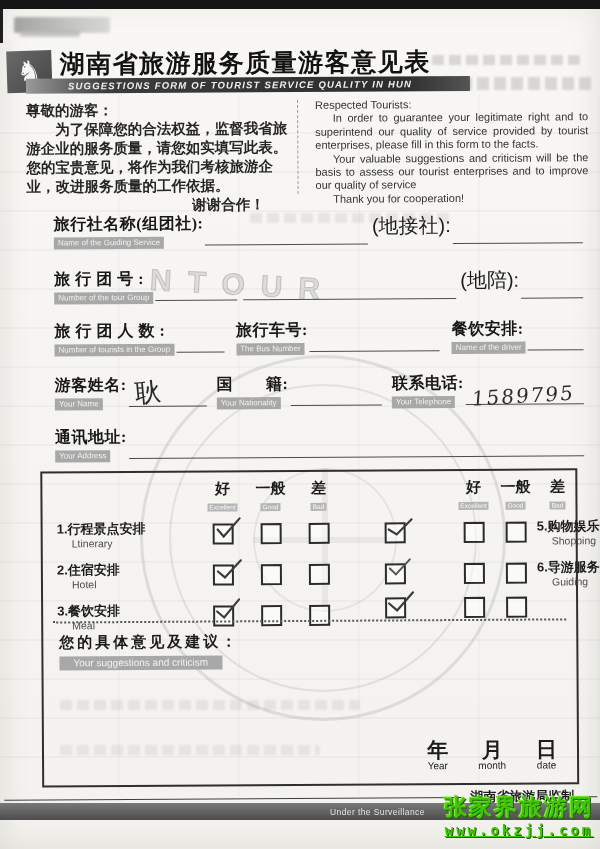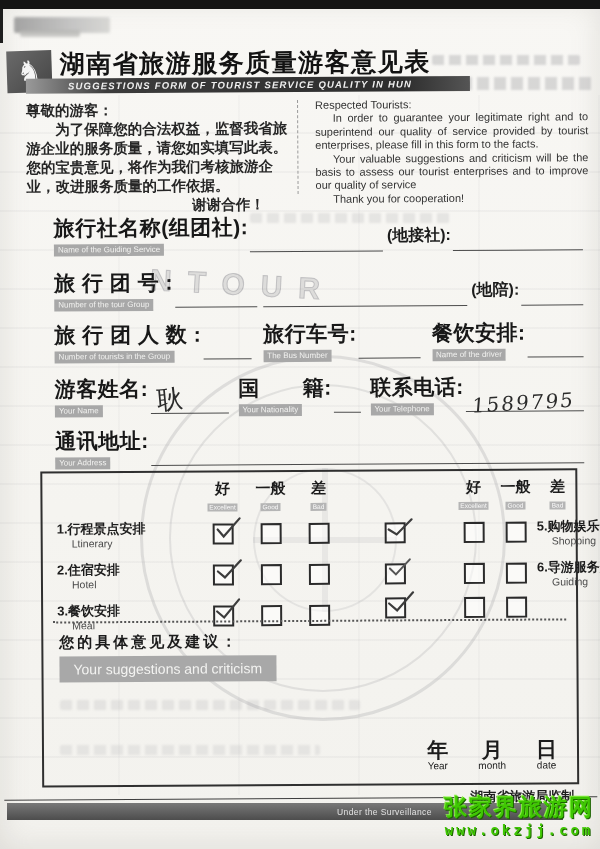--- a/index.html
+++ b/index.html
@@ -59,24 +59,24 @@
   .notice-cn .close{text-align:right;padding-right:26px;}
   .notice-divider{position:absolute;top:100px;left:299px;height:94px;border-left:1.5px dashed #9a9a9a;}
   .notice-en{position:absolute;top:99px;left:317px;width:273px;font-size:11px;line-height:13.4px;
      color:#333;text-align:justify;}
   .notice-en p{margin:0;}
   .notice-en .ind{text-indent:1.6em;}
 
   
   .frow{position:absolute;left:55px;right:12px;display:flex;align-items:flex-end;}
   .fld{display:flex;flex-direction:column;align-items:flex-start;flex-shrink:0;}
-  .cn{font-size:21px;font-weight:bold;color:#181818;white-space:nowrap;letter-spacing:.5px;}
+  .cn{font-size:16px;font-weight:bold;color:#181818;white-space:nowrap;letter-spacing:.5px;font-family:Liberation Serif, serif;}
   .tag{display:inline-block;background:#a8a8a8;color:#f2f2f0;font-size:8px;line-height:10px;
      padding:1px 4px;margin-top:2px;white-space:nowrap;}
-  .cn-solo{font-size:16px;font-weight:bold;white-space:nowrap;margin-bottom:8px;}
+  .cn-solo{font-size:20px;font-weight:normal;white-space:nowrap;margin-bottom:8px;}
   .uline{border-bottom:1.6px solid #4c4c4c;height:20px;margin:0 4px 3px 2px;position:relative;}
   .grow{flex:1;}
   .hand{position:absolute;bottom:-4px;left:6px;font-family:"DejaVu Serif",serif;
      color:#2b2b2b;transform:rotate(-5deg);white-space:nowrap;}
   .hand-name{font-size:26px;}
   .hand-phone{font-size:20px;letter-spacing:2px;transform:rotate(-3deg) skewX(-8deg);}
 
   
   .rate-table{position:absolute;top:470px;left:40px;width:537px;height:316px;
      border:2px solid #2f2f2f;box-sizing:border-box;}
@@ -90,40 +90,40 @@
   .item-cell{padding:7px 0 6px 0;}
   .item-cn{font-size:13px;font-weight:bold;white-space:nowrap;line-height:16px;}
   .item-en{font-size:10.5px;color:#4a4a4a;padding-left:15px;line-height:12px;}
   .cb-cell{display:flex;align-items:center;justify-content:center;}
   .cb{width:17px;height:17px;border:2px solid #2b2b2b;position:relative;
      background:rgba(255,255,255,.55);}
   .tick{position:absolute;top:-9px;left:0px;width:27px;height:25px;overflow:visible;}
   .dotline{position:absolute;top:148px;left:10px;right:10px;border-top:2px dotted #555;}
   .sugg{position:absolute;top:160px;left:16px;}
   .sugg-cn{font-size:15px;font-weight:bold;letter-spacing:3px;}
-  .sugg-tag{display:inline-block;background:#a8a8a8;color:#f3f3f1;font-size:14px;line-height:12px;
-     padding:7px 14px;margin-top:4px;text-align:right;}
+  .sugg-tag{display:inline-block;background:#a8a8a8;color:#f3f3f1;font-size:10px;line-height:12px;
+     padding:1px 14px;margin-top:4px;text-align:right;}
   .dateblock{position:absolute;right:20px;bottom:12px;display:flex;gap:30px;text-align:center;}
   .du-cn{font-size:21px;font-weight:bold;display:block;line-height:20px;}
   .du-en{font-size:10px;color:#222;display:block;line-height:11px;}
 
   
   .supervisor{position:absolute;top:789px;left:2px;right:5px;display:flex;align-items:center;}
   .sup-line{flex:1;border-top:1.6px solid #3e3e3e;}
   .sup-line-short{width:16px;border-top:1.6px solid #3e3e3e;}
   .sup-text{font-size:13px;font-weight:bold;color:#1f1f1f;margin:0 7px;white-space:nowrap;}
-  .bottom-bar{position:absolute;top:803px;left:7px;width:556px;height:17px;
+  .bottom-bar{position:absolute;top:803px;left:0;width:600px;height:17px;
      background:linear-gradient(180deg,#787878,#4d4d4d);}
   .surv{position:absolute;top:4px;left:330px;font-size:8.5px;color:#e3e3e3;letter-spacing:.4px;
      white-space:nowrap;}
   .wm{position:absolute;top:796px;right:6px;text-align:center;line-height:1;}
   .wm-site{font-size:23px;font-weight:bold;color:#3fc703;letter-spacing:2px;white-space:nowrap;
      text-shadow:1px 1px 0 #1c6400,-1px -1px 0 #8cf04a;}
   .wm-url{font-size:14px;font-weight:bold;color:#3fc703;letter-spacing:3px;margin-top:4px;
-     font-family:"DejaVu Sans Mono",monospace;text-shadow:1px 1px 0 #1c6400;white-space:nowrap;}
+     font-family:"DejaVu Sans Mono",monospace;text-shadow:1px 1px 0 #1c6400;white-space:nowrap;text-decoration:underline;}
 </style>
 </head>
 <body>
 
 <div class="page">
   <div class="top-black"></div>
   <div class="left-nick"></div>
   <div class="smudge"></div>
   <div class="smudge2"></div>
   <div class="bleed-overlay"></div>

